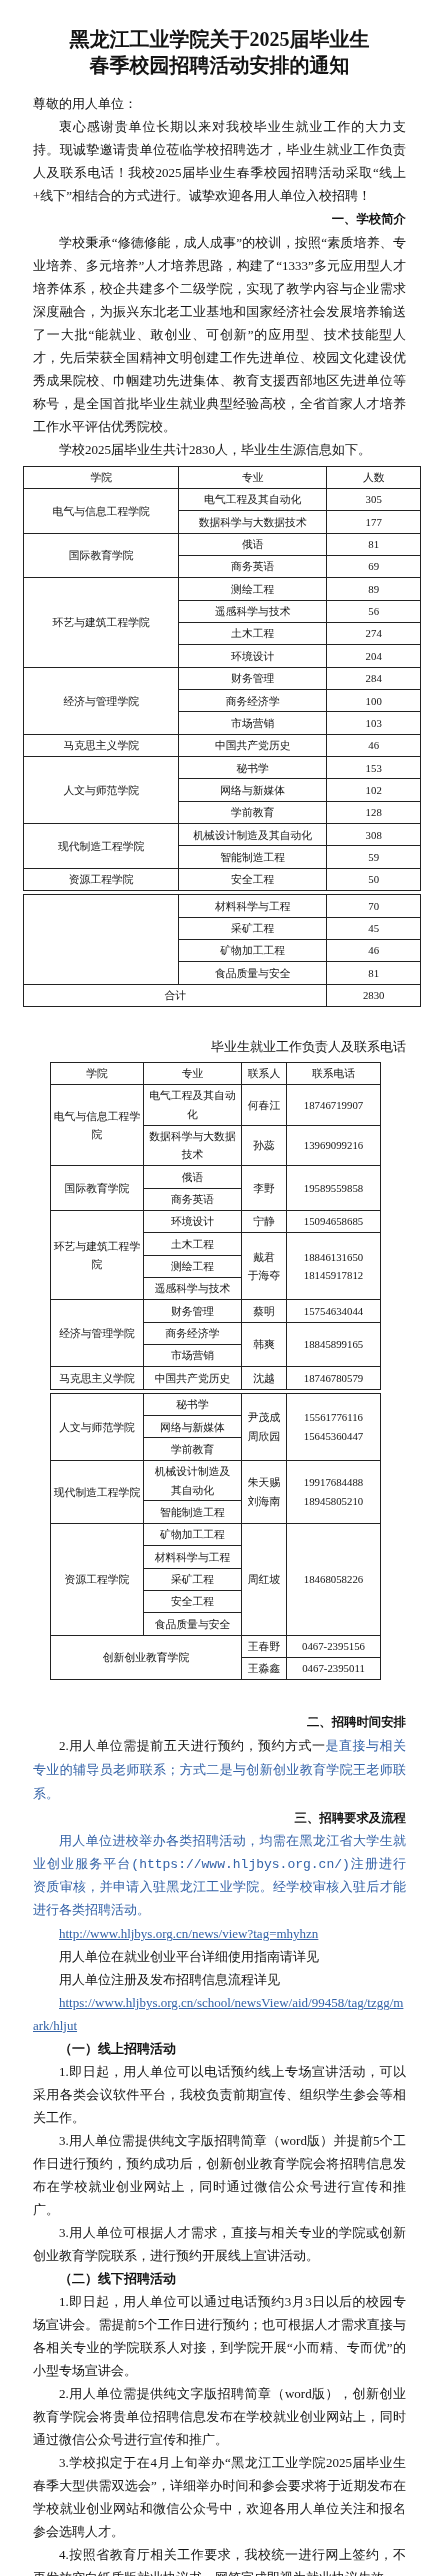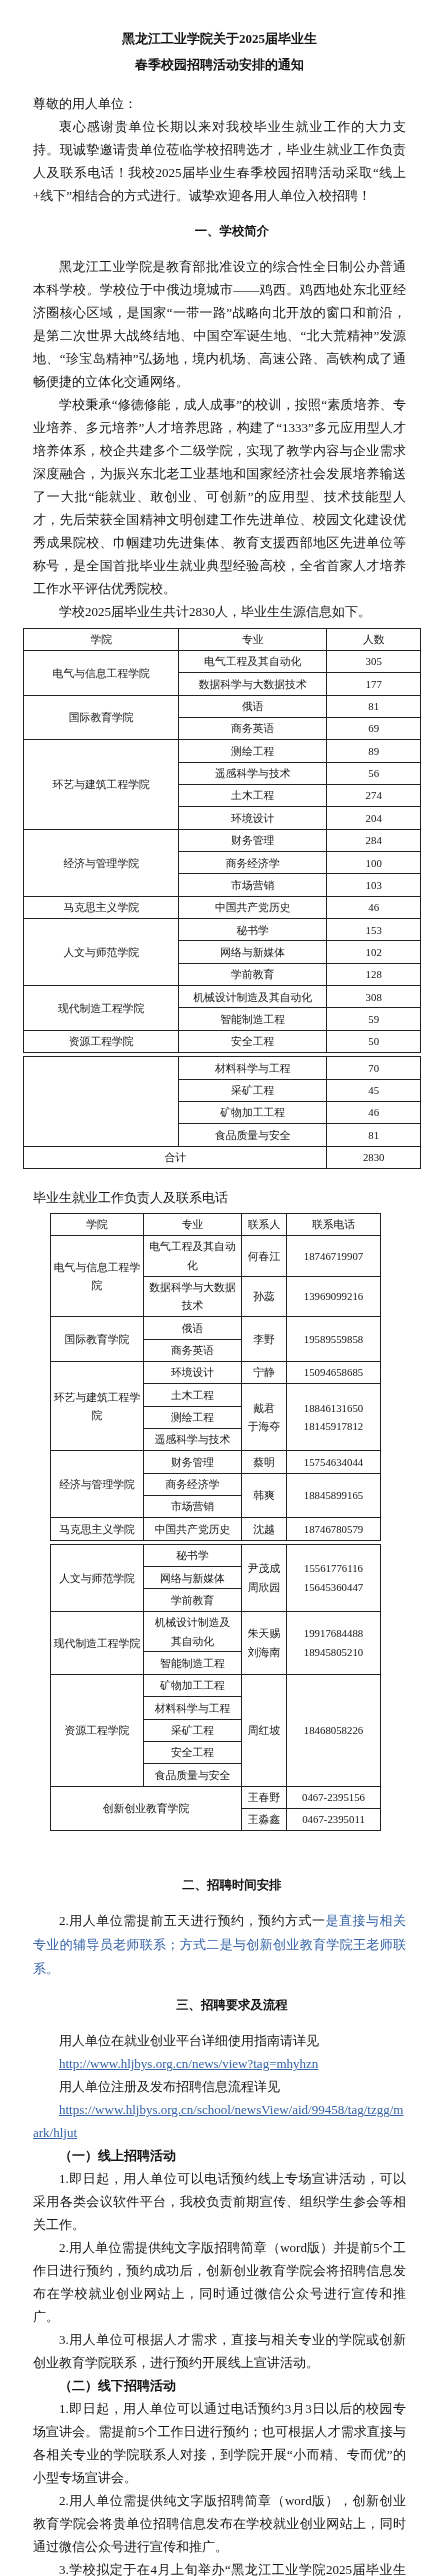--- a/index.html
+++ b/index.html
@@ -9,46 +9,46 @@
     width: 438px;
     height: 3902px;
     margin: 0 auto;
     background: #ffffff;
     overflow: hidden;
     color: #141414;
     font-family: "Liberation Serif", "DejaVu Serif", serif;
   }
   .inner { padding: 24px 32px 0 33px; }
   .title {
-    font-size: 13px;
+    font-size: 20px;
     font-weight: 700;
     text-align: center;
     line-height: 26px;
     margin: 2.1px 0 14.4px 0;
   }
   .p {
     font-size: 13px;
     line-height: 23px;
     margin: 0;
     text-align: justify;
     text-indent: 2em;
     word-break: break-all;
   }
   .sal { text-indent: 0; }
   .h {
     font-size: 12.4px;
     line-height: 24px;
     font-weight: 700;
     text-indent: 2em;
-    margin: 12px;
+    margin: 0;
     font-family: "Liberation Sans", "DejaVu Sans", sans-serif;
-    text-align: center;
+    text-align: right;
   }
   .sub { font-weight: 700; }
-  .caption { text-align: left; text-indent: 0; }
+  .caption { text-align: right; text-indent: 0; margin-top: 11px; }
   .blue { color: var(--accent, #3463a8); font-family: Liberation Mono, monospace; }
   a.doclink { color: var(--accent, #3463a8); text-decoration: underline; cursor: pointer; }
   table { border-collapse: collapse; table-layout: fixed; }
   td {
     border: 0.5px solid #222222;
     text-align: center;
     vertical-align: middle;
     font-size: 10.8px;
     line-height: 1.7;
     padding: 1.5px 1px;
@@ -73,21 +73,20 @@
 <div class="page">
   <div class="inner">
     <div class="title">
       <div>黑龙江工业学院关于2025届毕业生</div>
       <div>春季校园招聘活动安排的通知</div>
     </div>
     <div id="doc-flow">
         <p class="p sal">尊敬的用人单位：</p>
         <p class="p">衷心感谢贵单位长期以来对我校毕业生就业工作的大力支持。现诚挚邀请贵单位莅临学校招聘选才，毕业生就业工作负责人及联系电话！我校2025届毕业生春季校园招聘活动采取“线上+线下”相结合的方式进行。诚挚欢迎各用人单位入校招聘！</p>
         <div class="h">一、学校简介</div>
-        <p class="p">黑龙江工业学院是教育部批准设立的综合性全日制公办普通本科学校。学校位于中俄边境城市——鸡西。鸡西地处东北亚经济圈核心区域，是国家“一带一路”战略向北开放的窗口和前沿，是第二次世界大战终结地、中国空军诞生地、“北大荒精神”发源地、“珍宝岛精神”弘扬地，境内机场、高速公路、高铁构成了通畅便捷的立体化交通网络。</p>
         <p class="p">学校秉承“修德修能，成人成事”的校训，按照“素质培养、专业培养、多元培养”人才培养思路，构建了“1333”多元应用型人才培养体系，校企共建多个二级学院，实现了教学内容与企业需求深度融合，为振兴东北老工业基地和国家经济社会发展培养输送了一大批“能就业、敢创业、可创新”的应用型、技术技能型人才，先后荣获全国精神文明创建工作先进单位、校园文化建设优秀成果院校、巾帼建功先进集体、教育支援西部地区先进单位等称号，是全国首批毕业生就业典型经验高校，全省首家人才培养工作水平评估优秀院校。</p>
         <p class="p">学校2025届毕业生共计2830人，毕业生生源信息如下。</p>
         <div style="height: 4.1px;"></div>
         <table class="t1">
           <tbody>
             <tr>
               <td class="c0">学院</td>
               <td class="c1">专业</td>
               <td class="c2">人数</td>
             </tr>
@@ -326,27 +325,28 @@
             <tr>
               <td>王淼鑫</td>
               <td>0467-2395011</td>
             </tr>
           </tbody>
         </table>
         <div style="height: 30px;"></div>
         <div class="h">二、招聘时间安排</div>
         <p class="p"><span>2.用人单位需提前五天进行预约，预约方式一</span><span class="blue">是直接与相关专业的辅导员老师联系；方式二是与创新创业教育学院王老师联系。</span></p>
         <div class="h">三、招聘要求及流程</div>
+        <p class="p blue">用人单位进校举办各类招聘活动，均需在黑龙江省大学生就业创业服务平台(https://www.hljbys.org.cn/)注册进行资质审核，并申请入驻黑龙江工业学院。经学校审核入驻后才能进行各类招聘活动。</p>
+        <p class="p"><a class="doclink">http://www.hljbys.org.cn/news/view?tag=mhyhzn</a></p>
         <p class="p">用人单位在就业创业平台详细使用指南请详见</p>
-        <p class="p"><a class="doclink">http://www.hljbys.org.cn/news/view?tag=mhyhzn</a></p>
         <p class="p">用人单位注册及发布招聘信息流程详见</p>
         <p class="p"><a class="doclink">https://www.hljbys.org.cn/school/newsView/aid/99458/tag/tzgg/mark/hljut</a></p>
         <p class="p sub">（一）线上招聘活动</p>
         <p class="p">1.即日起，用人单位可以电话预约线上专场宣讲活动，可以采用各类会议软件平台，我校负责前期宣传、组织学生参会等相关工作。</p>
-        <p class="p">2.用人单位需提供纯文字版招聘简章（word版）并提前5个工作日进行预约，预约成功后，创新创业教育学院会将招聘信息发布在学校就业创业网站上，同时通过微信公众号进行宣传和推广。</p>
+        <p class="p">3.用人单位需提供纯文字版招聘简章（word版）并提前5个工作日进行预约，预约成功后，创新创业教育学院会将招聘信息发布在学校就业创业网站上，同时通过微信公众号进行宣传和推广。</p>
         <p class="p">3.用人单位可根据人才需求，直接与相关专业的学院或创新创业教育学院联系，进行预约开展线上宣讲活动。</p>
         <p class="p sub">（二）线下招聘活动</p>
         <p class="p">1.即日起，用人单位可以通过电话预约3月3日以后的校园专场宣讲会。需提前5个工作日进行预约；也可根据人才需求直接与各相关专业的学院联系人对接，到学院开展“小而精、专而优”的小型专场宣讲会。</p>
         <p class="p">2.用人单位需提供纯文字版招聘简章（word版），创新创业教育学院会将贵单位招聘信息发布在学校就业创业网站上，同时通过微信公众号进行宣传和推广。</p>
         <p class="p">3.学校拟定于在4月上旬举办“黑龙江工业学院2025届毕业生春季大型供需双选会”，详细举办时间和参会要求将于近期发布在学校就业创业网站和微信公众号中，欢迎各用人单位关注和报名参会选聘人才。</p>
         <p class="p">4.按照省教育厅相关工作要求，我校统一进行网上签约，不再发放空白纸质版就业协议书，网签完成即视为就业协议生效。</p>
       </div>
   </div>
 </div>
 

